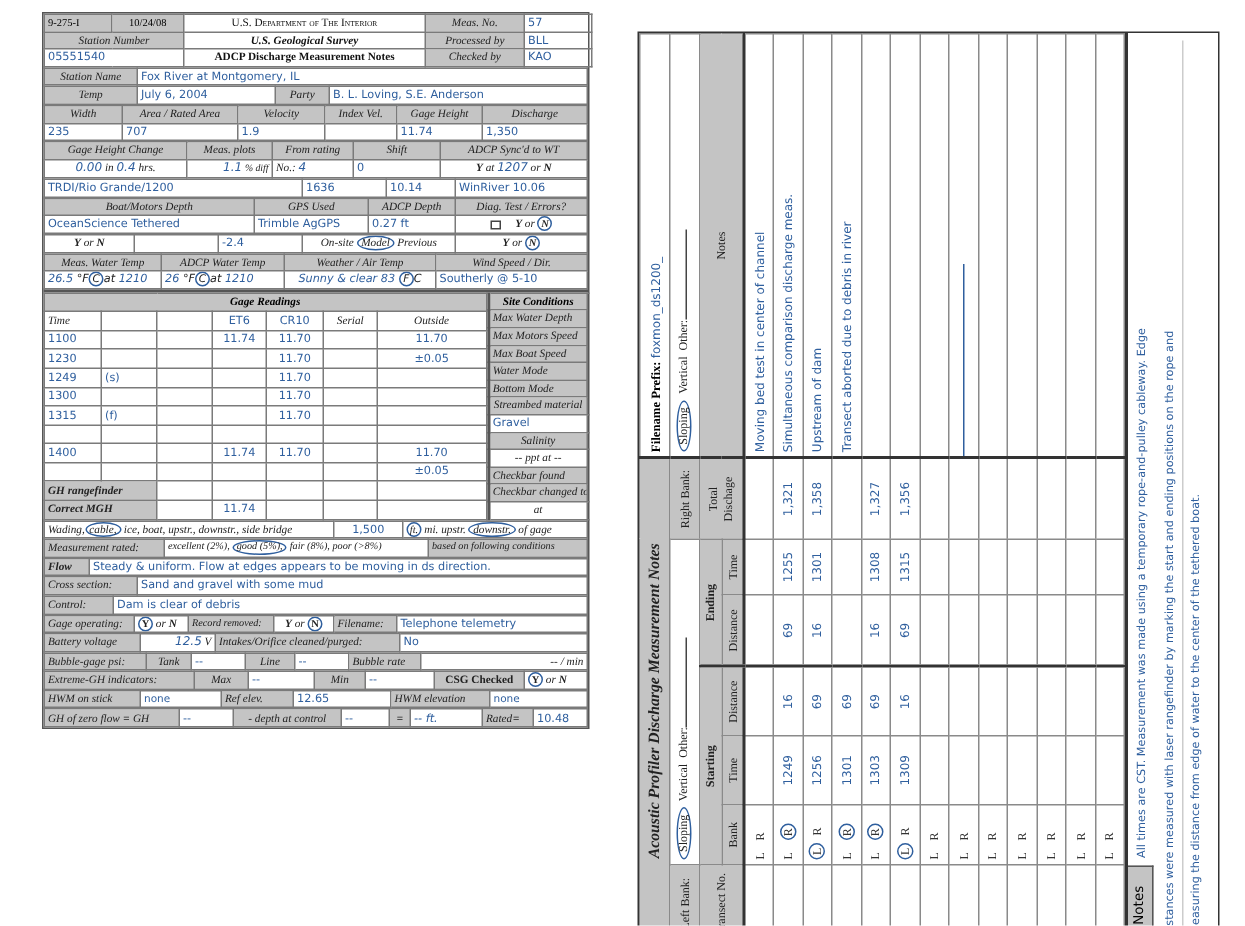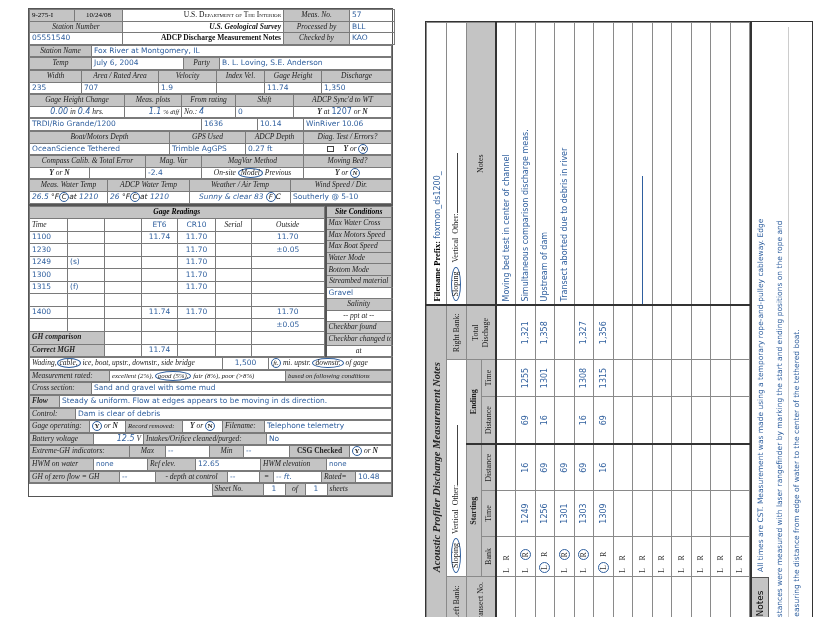--- a/index.html
+++ b/index.html
@@ -9,21 +9,21 @@
 .g{background:#c4c4c4;}
 
 #left{position:absolute;left:28px;top:8px;width:365px;border:1px solid #555;}
 #left table{border-collapse:collapse;width:100%;table-layout:fixed;}
 #left td{border:1px solid #7a7a7a;height:11.6px;padding:0 2px;font-size:7.5px;white-space:nowrap;overflow:hidden;line-height:10.5px;vertical-align:middle;}
 #left td.c{text-align:center}
 #left td.r{text-align:right}
 .circ{display:inline-block;border:1px solid #2f5f9e;border-radius:50%;padding:0 2px;line-height:8px;}
 .circ-sm{display:inline-block;border:1px solid #2f5f9e;border-radius:50%;width:10px;height:10px;text-align:center;line-height:9px;font-size:7px;}
 .bold{font-weight:bold;font-style:normal}
-.hdr-title{font-family:"Liberation Serif",serif;font-size:8px;text-align:right;color:#111;}
+.hdr-title{font-family:"Liberation Serif",serif;font-size:8px;text-align:center;color:#111;}
 .sec{font-weight:bold;font-style:italic;font-size:8.5px;text-align:center;}
 
 #right-wrap{position:absolute;left:425px;top:21px;width:388px;height:582px;overflow:visible;}
 #right{position:absolute;width:609px;height:388px;left:0;top:0;transform-origin:0 0;transform:translate(0,609px) rotate(-90deg);border:1.5px solid #333;background:#fff;}
 #right table{border-collapse:collapse;width:100%;table-layout:fixed;}
 #right td{border:1px solid #8a8a8a;font-size:8px;padding:0 3px;height:19.5px;white-space:nowrap;overflow:hidden;vertical-align:middle;}
 #right td.c{text-align:center}
 #right .hd{font-family:"Liberation Serif",serif;color:#222;font-size:8px;}
 .lr{font-family:"Liberation Serif",serif;color:#333;font-size:8px;letter-spacing:3px;}
 .lr span.o{display:inline-block;border:1px solid #2f5f9e;border-radius:50%;width:11px;height:11px;line-height:10px;text-align:center;letter-spacing:0;}
@@ -150,21 +150,21 @@
         <span class="lbl" style="font-size:6.5px">% diff</span>
       </td>
       <td>
         <span class="lbl">No.:</span>
         <span class="hw" style="font-style:italic">4</span>
       </td>
       <td class="hw">0</td>
       <td class="c">
         <span class="lbl bold" style="font-style:italic">Y</span>
         <span class="lbl">at</span>
-        <span class="hw" style="">1207</span>
+        <span class="hw" style="font-style:italic">1207</span>
         <span class="lbl">or</span>
         <span class="lbl bold" style="font-style:italic">N</span>
       </td>
     </tr>
   </tbody>
     </table>
 
   <table>
     <colgroup>
         <col style="width:172px">
@@ -212,26 +212,20 @@
 
   <table>
     <colgroup>
         <col style="width:60px">
         <col style="width:56px">
         <col style="width:56px">
         <col style="width:102px">
         <col>
       </colgroup>
     <tbody>
-        <tr>
-      <td class="g lbl c" colspan="2">Compass Calib. &amp; Total Error</td>
-      <td class="g lbl c">Mag. Var</td>
-      <td class="g lbl c">MagVar Method</td>
-      <td class="g lbl c">Moving Bed?</td>
-    </tr>
     <tr>
       <td class="c">
         <span class="lbl bold" style="font-style:italic">Y</span>
         <span class="lbl">or</span>
         <span class="lbl bold" style="font-style:italic">N</span>
       </td>
       <td></td>
       <td class="hw">-2.4</td>
       <td class="c">
         <span class="lbl">On-site</span>
@@ -372,21 +366,21 @@
       <tr>
         <td class="hw"></td>
             <td class="hw"></td>
             <td class="hw"></td>
             <td class="hw c"></td>
             <td class="hw c"></td>
             <td class="hw c"></td>
             <td class="hw c">±0.05</td>
       </tr>
       <tr>
-        <td class="g lbl bold" style="font-style:italic" colspan="2">GH comparison</td>
+        <td class="g lbl bold" style="font-style:italic" colspan="2">GH rangefinder</td>
         <td></td>
             <td></td>
         <td></td>
             <td></td>
             <td></td>
       </tr>
       <tr>
         <td class="g lbl bold" style="font-style:italic" colspan="2">Correct MGH</td>
         <td></td>
         <td class="hw c">11.74</td>
@@ -399,21 +393,21 @@
     <table style="flex:1;border-left:2px solid #555">
       <colgroup>
           <col style="width:66px">
           <col>
         </colgroup>
       <tbody>
           <tr>
             <td class="g sec" colspan="2">Site Conditions</td>
           </tr>
       <tr>
-            <td class="g lbl">Max Water Cross</td>
+            <td class="g lbl">Max Water Depth</td>
             <td class="hw">10 f</td>
           </tr>
       <tr>
             <td class="g lbl">Max Motors Speed</td>
             <td class="hw">2.5fps</td>
           </tr>
       <tr>
             <td class="g lbl">Max Boat Speed</td>
             <td class="hw">1 fps</td>
           </tr>
@@ -486,39 +480,39 @@
         <span>excellent (2%),</span>
         <span class="circ">good (5%),</span>
         <span>fair (8%), poor (&gt;8%)</span>
       </td>
       <td class="g lbl" style="font-size:6.8px">based on following conditions</td>
     </tr>
   </tbody>
     </table>
   <table>
       <colgroup>
+        <col style="width:30px">
+        <col>
+      </colgroup>
+    <tbody>
+        <tr>
+          <td class="g lbl bold" style="font-style:italic">Flow</td>
+        <td class="hw">Steady &amp; uniform. Flow at edges appears to be moving in ds direction.</td>
+        </tr>
+  </tbody>
+    </table>
+  <table>
+      <colgroup>
         <col style="width:62px">
         <col>
       </colgroup>
     <tbody>
         <tr>
           <td class="g lbl">Cross section:</td>
         <td class="hw">Sand and gravel with some mud</td>
-        </tr>
-  </tbody>
-    </table>
-  <table>
-      <colgroup>
-        <col style="width:30px">
-        <col>
-      </colgroup>
-    <tbody>
-        <tr>
-          <td class="g lbl bold" style="font-style:italic">Flow</td>
-        <td class="hw">Steady &amp; uniform. Flow at edges appears to be moving in ds direction.</td>
         </tr>
   </tbody>
     </table>
   <table>
       <colgroup>
         <col style="width:46px">
         <col>
       </colgroup>
     <tbody>
         <tr>
@@ -564,20 +558,42 @@
       </colgroup>
     <tbody>
         <tr>
       <td class="g lbl">Battery voltage</td>
       <td class="r">
         <span class="hw" style="font-style:italic">12.5</span>
         <span class="lbl">V</span>
       </td>
       <td class="g lbl">Intakes/Orifice cleaned/purged:</td>
       <td class="hw">No</td>
+    </tr>
+  </tbody>
+    </table>
+  <table>
+    <colgroup>
+        <col style="width:68px">
+        <col style="width:30px">
+        <col style="width:36px">
+        <col style="width:33px">
+        <col style="width:36px">
+        <col style="width:48px">
+        <col>
+      </colgroup>
+    <tbody>
+        <tr>
+      <td class="g lbl">Bubble-gage psi:</td>
+      <td class="g lbl c">Tank</td>
+      <td class="hw">--</td>
+      <td class="g lbl c">Line</td>
+      <td class="hw">--</td>
+      <td class="g lbl">Bubble rate</td>
+      <td class="lbl r">-- / min</td>
     </tr>
   </tbody>
     </table>
   <table>
     <colgroup>
         <col style="width:100px">
         <col style="width:36px">
         <col style="width:44px">
         <col style="width:34px">
         <col style="width:46px">
@@ -604,21 +620,21 @@
     <colgroup>
         <col style="width:64px">
         <col style="width:54px">
         <col style="width:48px">
         <col style="width:65px">
         <col style="width:66px">
         <col>
       </colgroup>
     <tbody>
         <tr>
-      <td class="g lbl">HWM on water</td>
+      <td class="g lbl">HWM on stick</td>
       <td class="hw" style="font-size:7px">none</td>
       <td class="g lbl">Ref elev.</td>
       <td class="hw">12.65</td>
       <td class="g lbl">HWM elevation</td>
       <td class="hw" style="font-size:7px">none</td>
     </tr>
   </tbody>
     </table>
   <table>
     <colgroup>
@@ -634,40 +650,20 @@
     <tbody>
         <tr>
       <td class="g lbl">GH of zero flow = GH</td>
       <td class="hw">--</td>
       <td class="g lbl c">- depth at control</td>
       <td class="hw">--</td>
       <td class="g lbl c">=</td>
       <td class="hw" style="font-style:italic">-- ft.</td>
       <td class="g lbl">Rated=</td>
       <td class="hw">10.48</td>
-    </tr>
-  </tbody>
-    </table>
-  <table>
-    <colgroup>
-        <col style="width:183px">
-        <col style="width:51px">
-        <col style="width:22px">
-        <col style="width:20px">
-        <col style="width:22px">
-        <col>
-      </colgroup>
-    <tbody>
-        <tr>
-      <td style="border-left:none;border-bottom:none"></td>
-      <td class="g lbl">Sheet No.</td>
-      <td class="hw c">1</td>
-      <td class="g lbl c">of</td>
-      <td class="hw c">1</td>
-      <td class="g lbl">sheets</td>
     </tr>
   </tbody>
     </table>
 </div>
 
 <div id="right-wrap">
 <div id="right">
   <table>
     <colgroup>
       <col style="width:52px">

